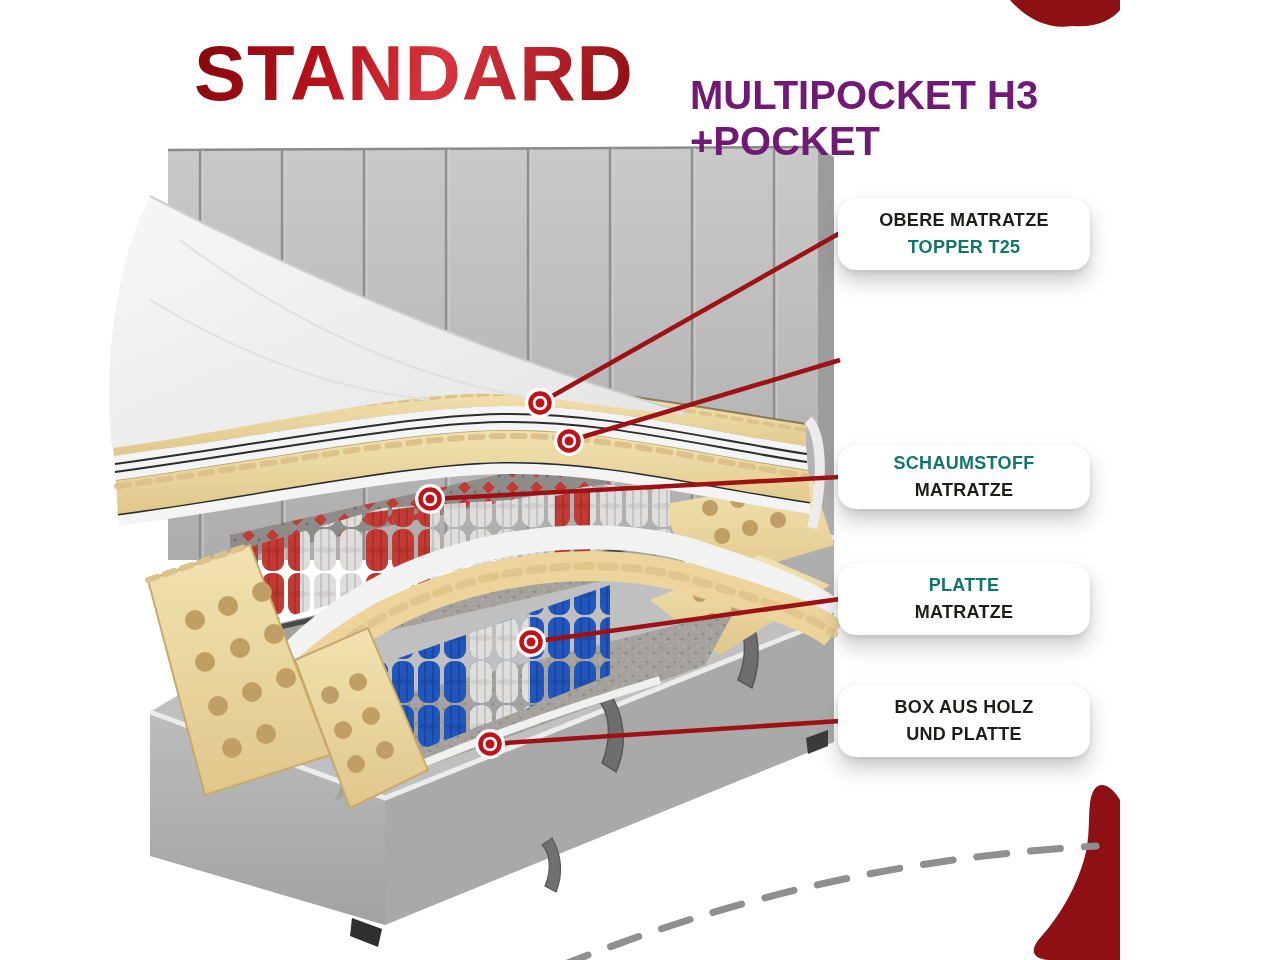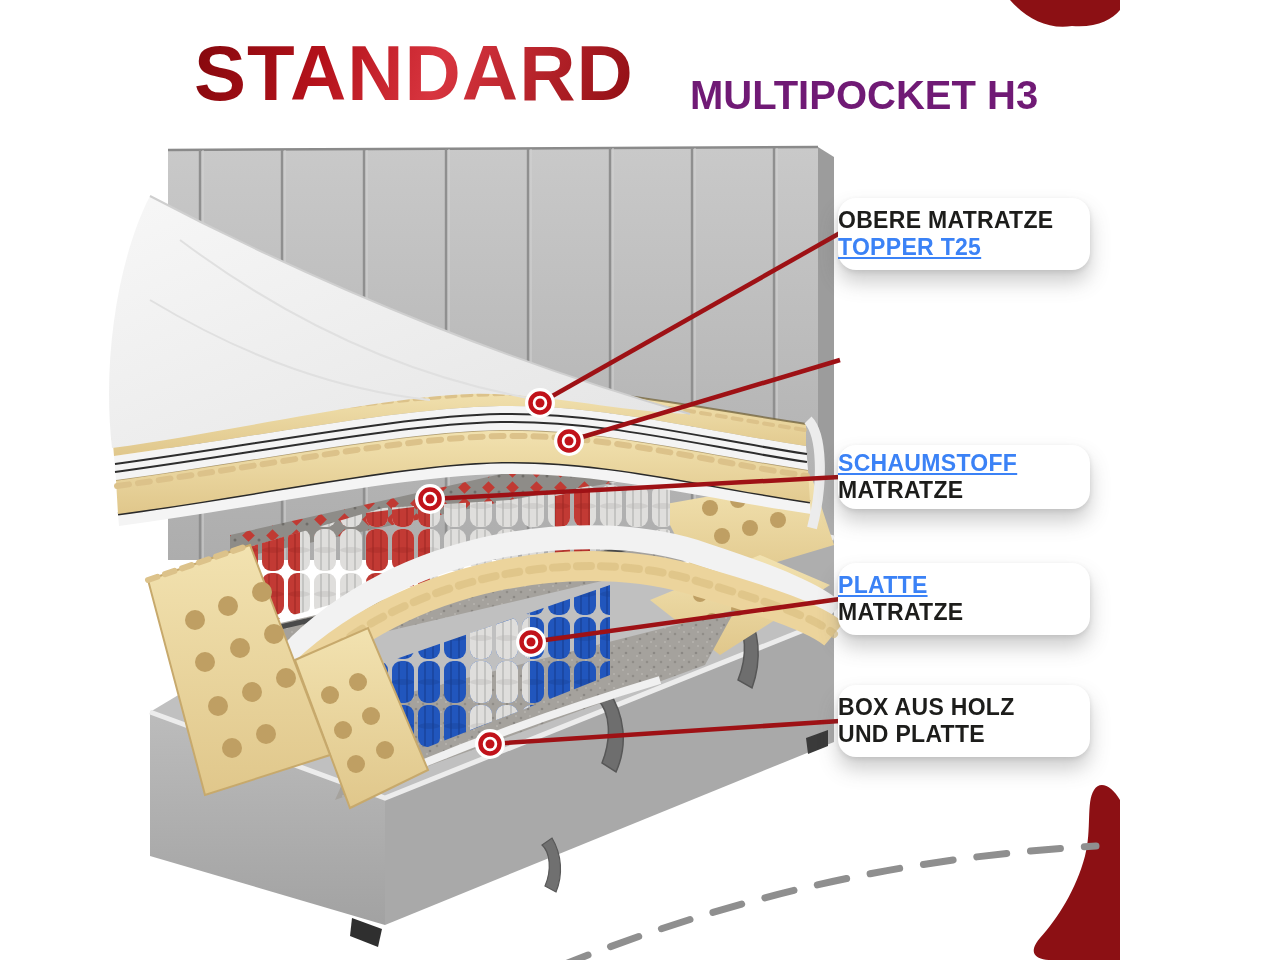--- a/index.html
+++ b/index.html
@@ -10,29 +10,29 @@
   .title-main{position:absolute;left:194px;top:28px;font-size:78px;font-weight:bold;
       letter-spacing:1px;white-space:nowrap;
       background:linear-gradient(110deg,#82070c 0%,#b5121b 30%,#d8353f 55%,#8f0e13 100%);
       -webkit-background-clip:text;background-clip:text;color:transparent;
       -webkit-text-fill-color:transparent;}
   .title-sub{position:absolute;left:690px;top:24px;font-size:40px;font-weight:bold;
       color:#701a75;line-height:46px;white-space:nowrap;margin-top:48px;}
 
   .callout{position:absolute;left:838px;width:252px;background:#ffffff;border-radius:18px;
       box-shadow:0 12px 20px rgba(90,90,90,.30),0 2px 5px rgba(0,0,0,.10);
-      display:flex;flex-direction:column;align-items:flex-start;justify-content:center;
-      text-align:center;font-weight:bold;font-size:23px;line-height:27px;
+      display:flex;flex-direction:column;align-items:center;justify-content:center;
+      text-align:center;font-weight:bold;font-size:18px;line-height:27px;
       letter-spacing:.3px;color:#1d1d1b;}
   .c1{top:198px;height:72px}
   .c2{top:325px;height:72px}
   .c3{top:445px;height:64px}
   .c4{top:563px;height:72px}
   .c5{top:685px;height:72px}
-  .red{color:#3b82f6;text-decoration:underline;}
+  .red{color:#0f766e;}
 </style>
 </head>
 <body>
 
 <div class="stage">
 
   <svg class="bed-svg" viewBox="0 0 1280 960" xmlns="http://www.w3.org/2000/svg">
     <defs>
       <linearGradient id="hb" x1="0" y1="0" x2="0" y2="1">
         <stop offset="0" stop-color="#c9c9c9"></stop>
@@ -268,20 +268,21 @@
     </g>
 
     <path d="M1010,0 L1120,0 L1120,10 C1112,20 1096,28 1072,26 C1048,30 1026,18 1010,0 Z" fill="#8c1014"></path>
     <path d="M1120,800 C1112,786 1100,780 1094,790 C1086,802 1092,830 1085,856 C1076,890 1058,918 1040,938 C1028,952 1034,960 1052,960 L1120,960 Z" fill="#8c1014"></path>
     <path d="M560,966 C760,886 930,856 1096,846" stroke="#8f8f8f" stroke-width="7" stroke-dasharray="30 24" stroke-linecap="round" fill="none"></path>
   </svg>
 
   <div class="title-main">STANDARD</div>
   <div class="title-sub">
     <div>MULTIPOCKET H3</div>
+    <div>+POCKET</div>
   </div>
 
   <div class="callout c1">
     <div>OBERE MATRATZE</div>
     <div class="red">TOPPER T25</div>
   </div>
   <div class="callout c3">
     <div class="red">SCHAUMSTOFF</div>
     <div>MATRATZE</div>
   </div>

